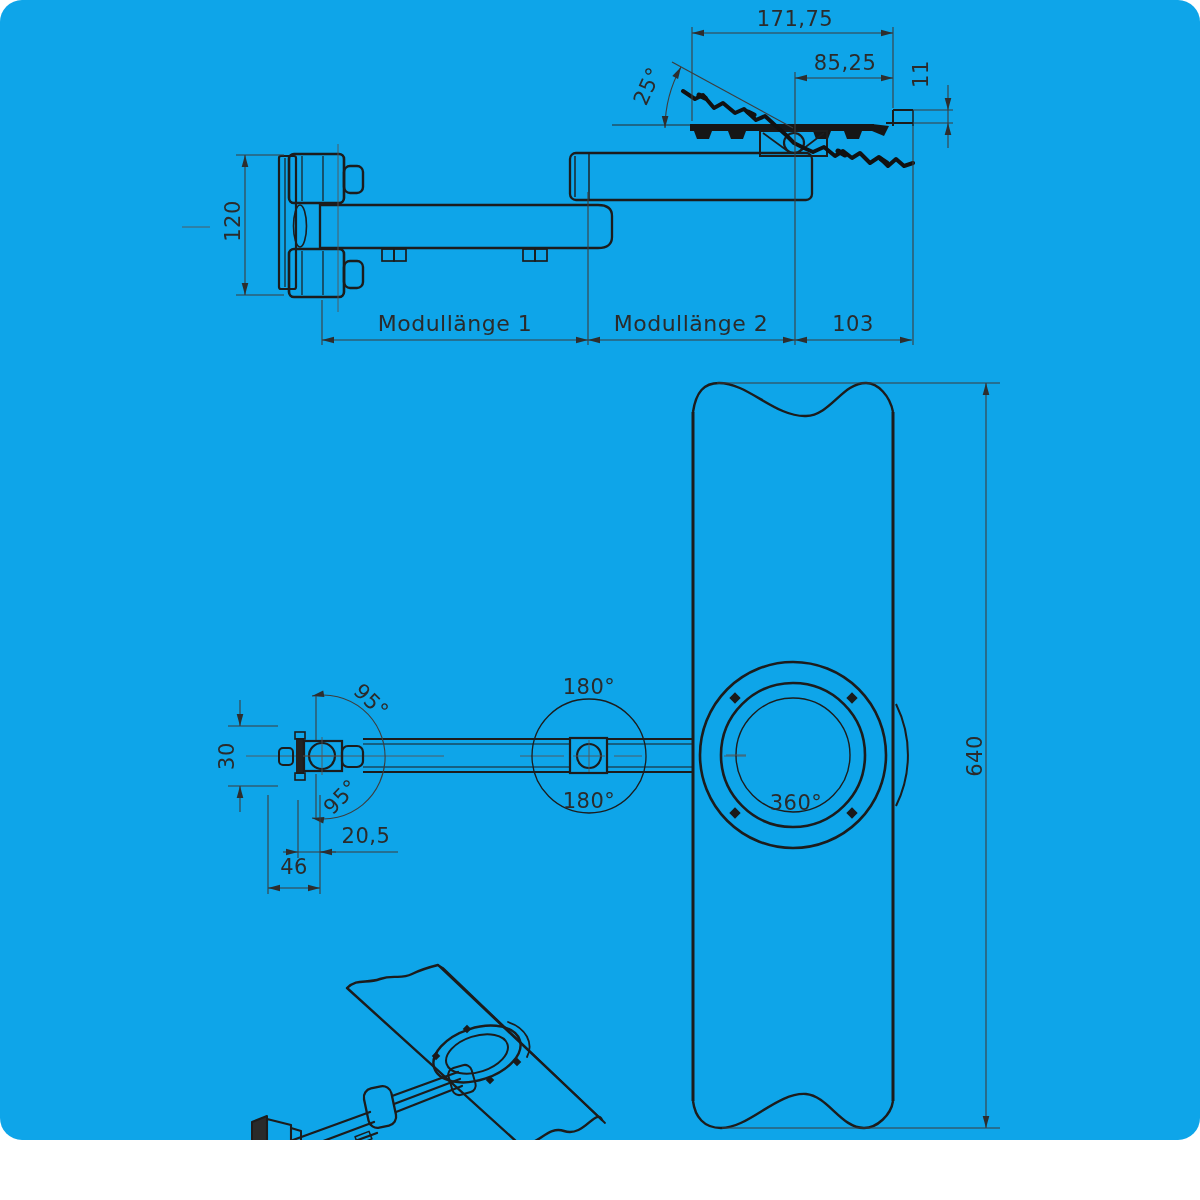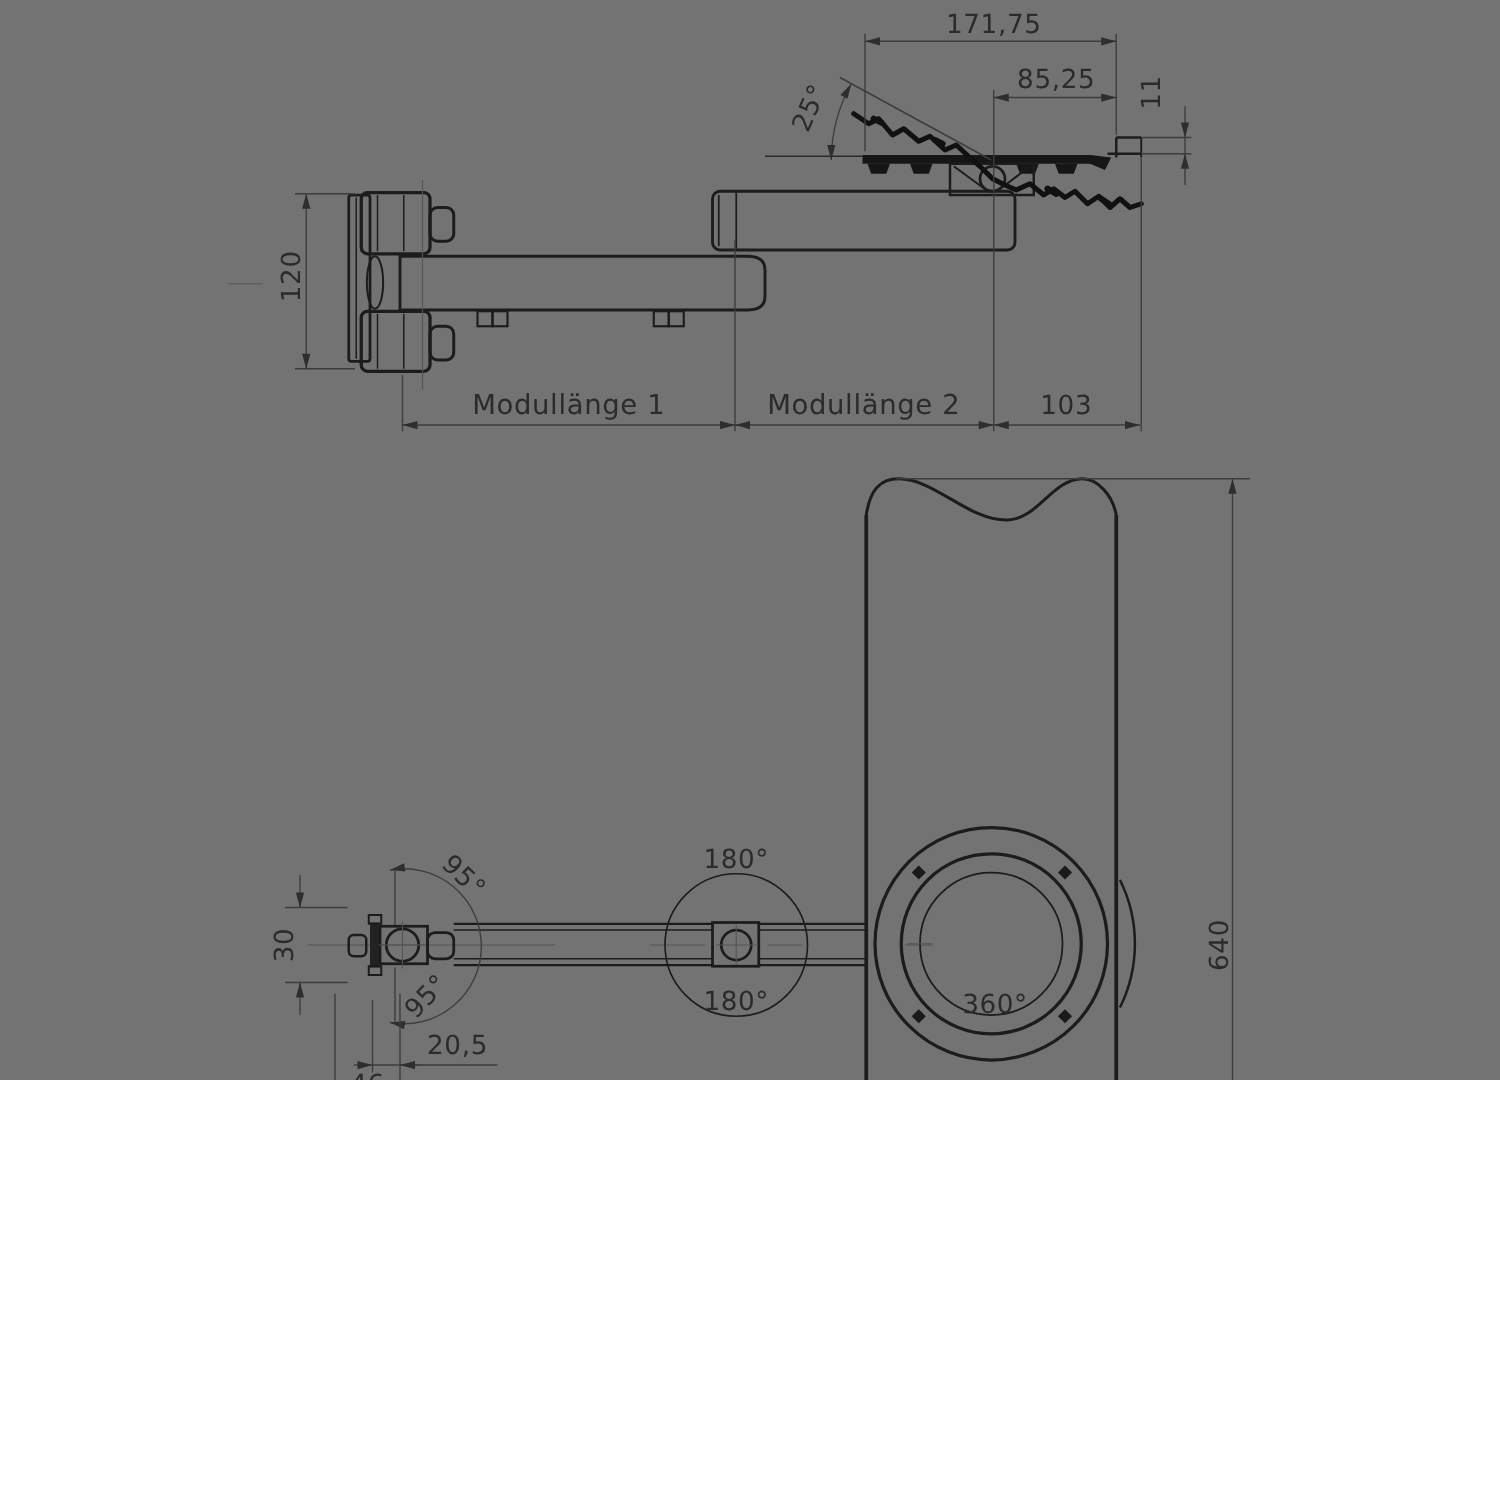--- a/index.html
+++ b/index.html
@@ -1,16 +1,16 @@
 <!DOCTYPE html>
 <html><head>
 <meta charset="utf-8">
 <style>
   html,body{margin:0;padding:0;background:#fff;}
-  .canvas{position:relative;width:1200px;height:864px;background:#737373;overflow:hidden;}
+  .canvas{position:relative;width:1200px;height:1140px;background:#0ea5e9;overflow:hidden;border-radius:22px;}
   svg{display:block;}
   text{font-family:"DejaVu Sans", "Liberation Sans", sans-serif;fill:#2b2b2b;}
   .dimtxt{font-size:21px;letter-spacing:0.5px;}
   .modtxt{font-size:22px;letter-spacing:0.5px;}
   .obj{stroke:#1c1c1c;fill:none;}
   .dim{stroke:#3d3d3d;stroke-width:1.1;fill:none;}
   .cl{stroke:#555;stroke-width:0.9;fill:none;}
 </style>
 </head>
 <body>

